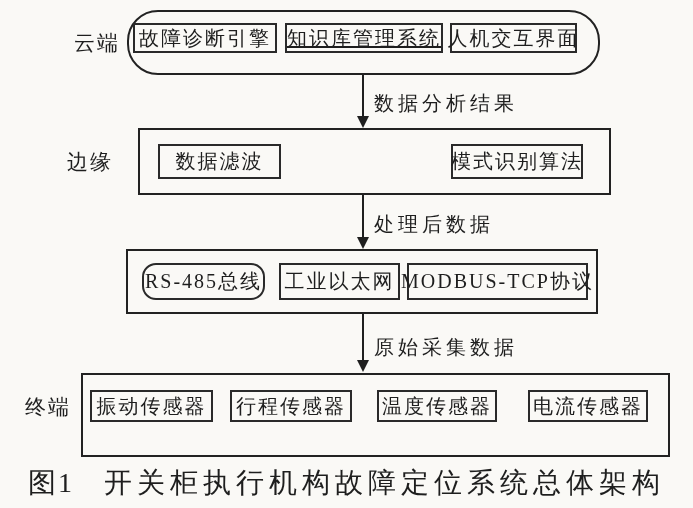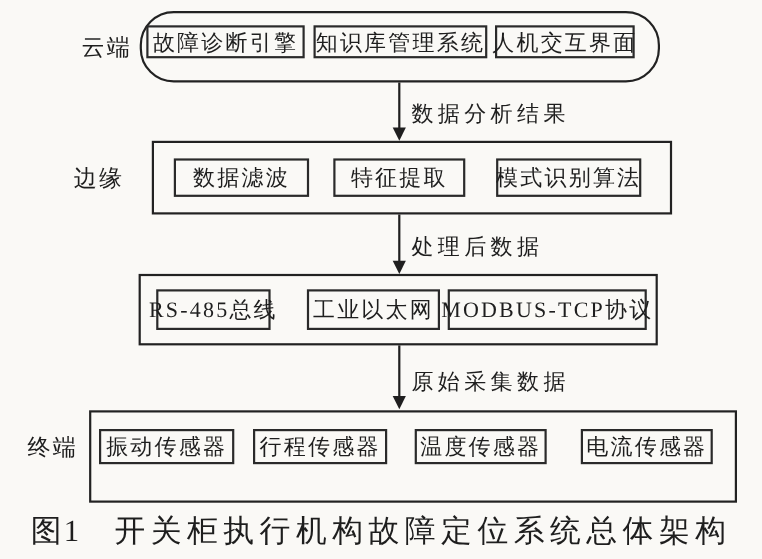--- a/index.html
+++ b/index.html
@@ -61,41 +61,40 @@
   .caption .fig-title{margin-left:30px;letter-spacing:5px;}
 </style>
 </head>
 <body>
 
 <div class="canvas">
 
   <div class="side-label" style="left:69px;top:10px;width:56px;height:65px;">云端</div>
   <div class="outer-box" style="left:127px;top:10px;width:473px;height:65px;border-radius:31px;">
     <div class="inner-box" style="left:4px;top:11px;width:144px;height:30px;">故障诊断引擎</div>
-    <div class="inner-box" style="left:156px;top:11px;width:158px;height:30px;">知识库管理系统</div>
+    <div class="inner-box" style="left:156px;top:11px;width:158px;height:30px;text-decoration:underline;">知识库管理系统</div>
     <div class="inner-box" style="left:321px;top:11px;width:127px;height:30px;">人机交互界面</div>
   </div>
 
   <div class="arrow-line" style="left:362px;top:75px;height:43px;"></div>
   <div class="arrow-head" style="left:357px;top:116px;"></div>
   <div class="arrow-label" style="left:374px;top:90px;">数据分析结果</div>
 
   <div class="side-label" style="left:62px;top:128px;width:56px;height:67px;">边缘</div>
   <div class="outer-box" style="left:138px;top:128px;width:473px;height:67px;">
     <div class="inner-box" style="left:18px;top:14px;width:123px;height:35px;">数据滤波</div>
-    <div class="inner-box" style="left:163px;top:14px;width:120px;height:35px;">特征提取</div>
     <div class="inner-box" style="left:311px;top:14px;width:132px;height:35px;">模式识别算法</div>
   </div>
 
   <div class="arrow-line" style="left:362px;top:195px;height:44px;"></div>
   <div class="arrow-head" style="left:357px;top:237px;"></div>
   <div class="arrow-label" style="left:374px;top:211px;">处理后数据</div>
 
   <div class="outer-box" style="left:126px;top:249px;width:472px;height:65px;">
-    <div class="inner-box" style="left:14px;top:12px;width:104px;height:37px;">RS-485总线</div>
+    <div class="inner-box" style="left:14px;top:12px;width:123px;height:37px;border-radius:14px;">RS-485总线</div>
     <div class="inner-box" style="left:151px;top:12px;width:121px;height:37px;">工业以太网</div>
     <div class="inner-box" style="left:279px;top:12px;width:181px;height:37px;">MODBUS-TCP协议</div>
   </div>
 
   <div class="arrow-line" style="left:362px;top:314px;height:48px;"></div>
   <div class="arrow-head" style="left:357px;top:360px;"></div>
   <div class="arrow-label" style="left:374px;top:334px;">原始采集数据</div>
 
   <div class="side-label" style="left:20px;top:373px;width:56px;height:68px;">终端</div>
   <div class="outer-box" style="left:81px;top:373px;width:589px;height:84px;">

